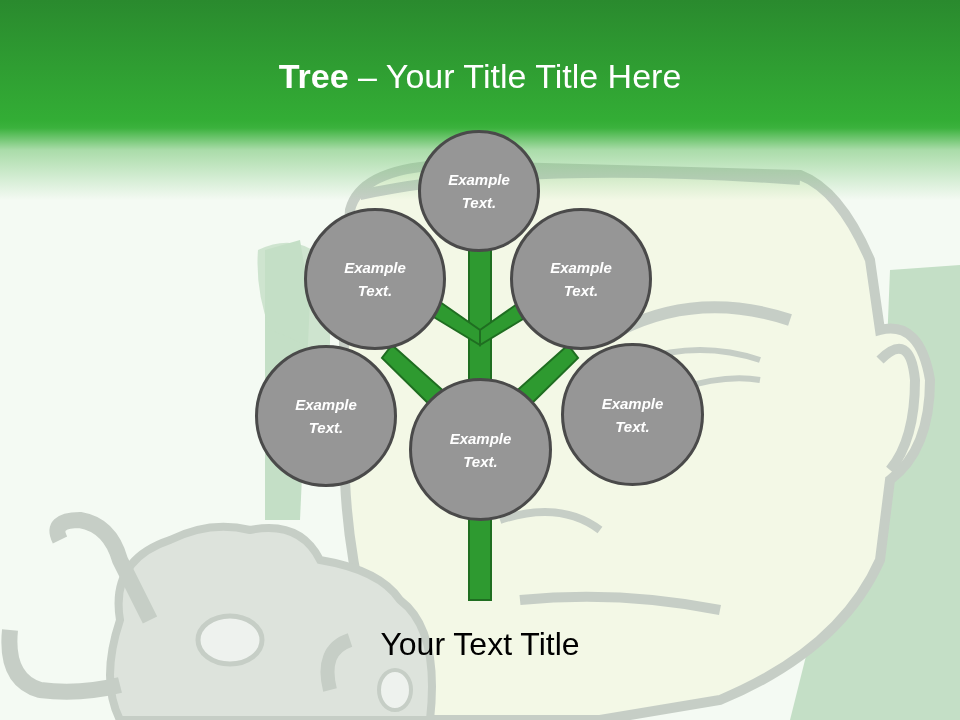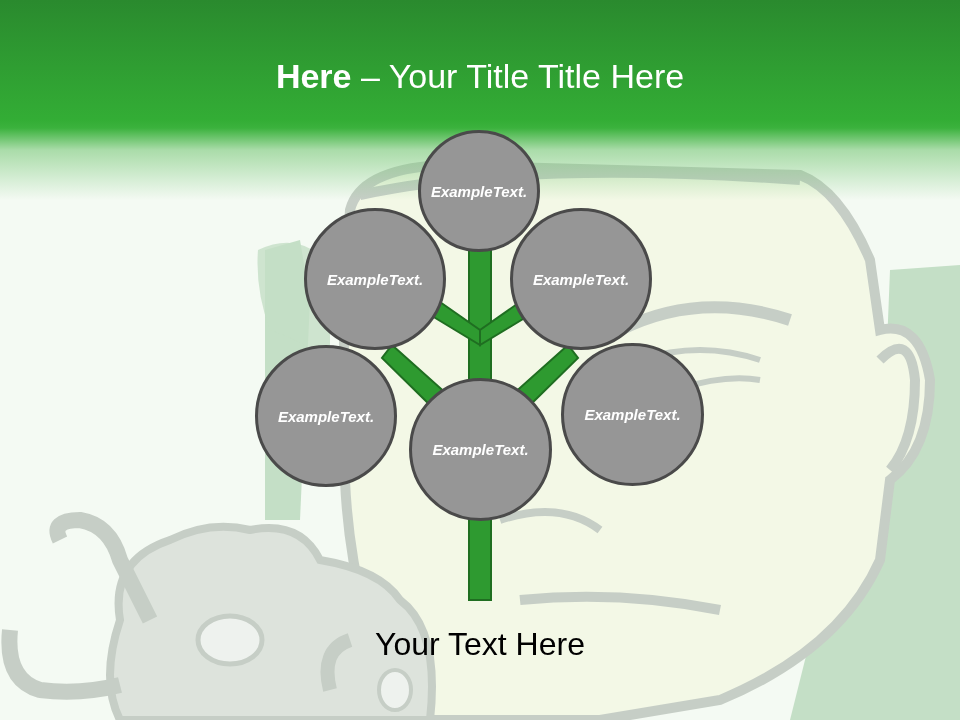--- a/index.html
+++ b/index.html
@@ -6,21 +6,21 @@
   body { width:960px; height:720px; position:relative; overflow:hidden;
          font-family: "Liberation Sans", "DejaVu Sans", sans-serif; background:#f4faf3; }
   .bg { position:absolute; inset:0; }
   .header { position:absolute; left:0; top:0; width:960px; height:200px;
     background: linear-gradient(to bottom, #2a8a2e 0px, #33ad35 120px, #3bb23d 128px, rgba(120,200,120,0.6) 150px, rgba(244,250,243,0) 200px); }
   .title { position:absolute; left:0; top:50px; width:960px; text-align:center;
     color:#fff; font-size:34px; line-height:52px; }
   .title b { font-weight:bold; }
   .node { position:absolute; width:136px; height:136px; border-radius:50%;
     background:#969696; border:3px solid #4a4a4a; box-sizing:border-box;
-    display:flex; flex-direction:row; align-items:center; justify-content:center;
+    display:flex; flex-direction:column; align-items:center; justify-content:center;
     color:#fff; font-style:italic; font-weight:bold; font-size:15px; line-height:23px;
     text-align:center; }
   .node span { display:block; }
   .caption { position:absolute; left:300px; top:620px; width:360px; text-align:center;
     font-size:32px; color:#000; line-height:48px; }
 </style>
 </head>
 <body>
 
 <svg class="bg" width="960" height="720" viewBox="0 0 960 720">
@@ -43,21 +43,21 @@
   <path d="M120 620 Q110 560 170 540 Q210 520 250 530 Q300 520 320 560 Q380 570 400 600 Q440 630 430 720 L120 720 Q100 680 120 620 Z" fill="#dde3dc" stroke="#c6cec6" stroke-width="8"></path>
   <path d="M60 540 Q50 520 80 520 Q110 525 120 560 Q140 600 150 620" fill="none" stroke="#c6cec6" stroke-width="16"></path>
   <path d="M10 630 Q5 680 40 690 Q80 695 120 685" fill="none" stroke="#c6cec6" stroke-width="16"></path>
   <ellipse cx="230" cy="640" rx="32" ry="24" fill="#eef2ee" stroke="#c6cec6" stroke-width="5"></ellipse>
   <path d="M330 690 Q320 650 350 640" fill="none" stroke="#c6cec6" stroke-width="14"></path>
   <ellipse cx="395" cy="690" rx="16" ry="20" fill="#eef2ee" stroke="#c6cec6" stroke-width="4"></ellipse>
 </svg>
 
 <div class="header"></div>
 <div class="title">
-  <b>Here</b><span> – Your Title Title Here</span>
+  <b>Tree</b><span> – Your Title Title Here</span>
 </div>
 
 <svg style="position:absolute;left:0;top:0" width="960" height="720">
   <g fill="#2e9a30" stroke="#1f6e21" stroke-width="2">
     <rect x="469" y="240" width="22" height="360"></rect>
     <polygon points="440,302 480,330 480,345 432,316"></polygon>
     <polygon points="520,302 480,330 480,345 528,316"></polygon>
     <polygon points="392,345 448,395 435,410 382,358"></polygon>
     <polygon points="568,345 512,395 525,410 578,358"></polygon>
   </g>
@@ -81,13 +81,13 @@
 </div>
 <div class="node" style="left:409px;top:378px;width:143px;height:143px;">
   <span>Example</span>
   <span>Text.</span>
 </div>
 <div class="node" style="left:561px;top:343px;width:143px;height:143px;">
   <span>Example</span>
   <span>Text.</span>
 </div>
 
-<div class="caption">Your Text Here</div>
+<div class="caption">Your Text Title</div>
 
 </body></html>

